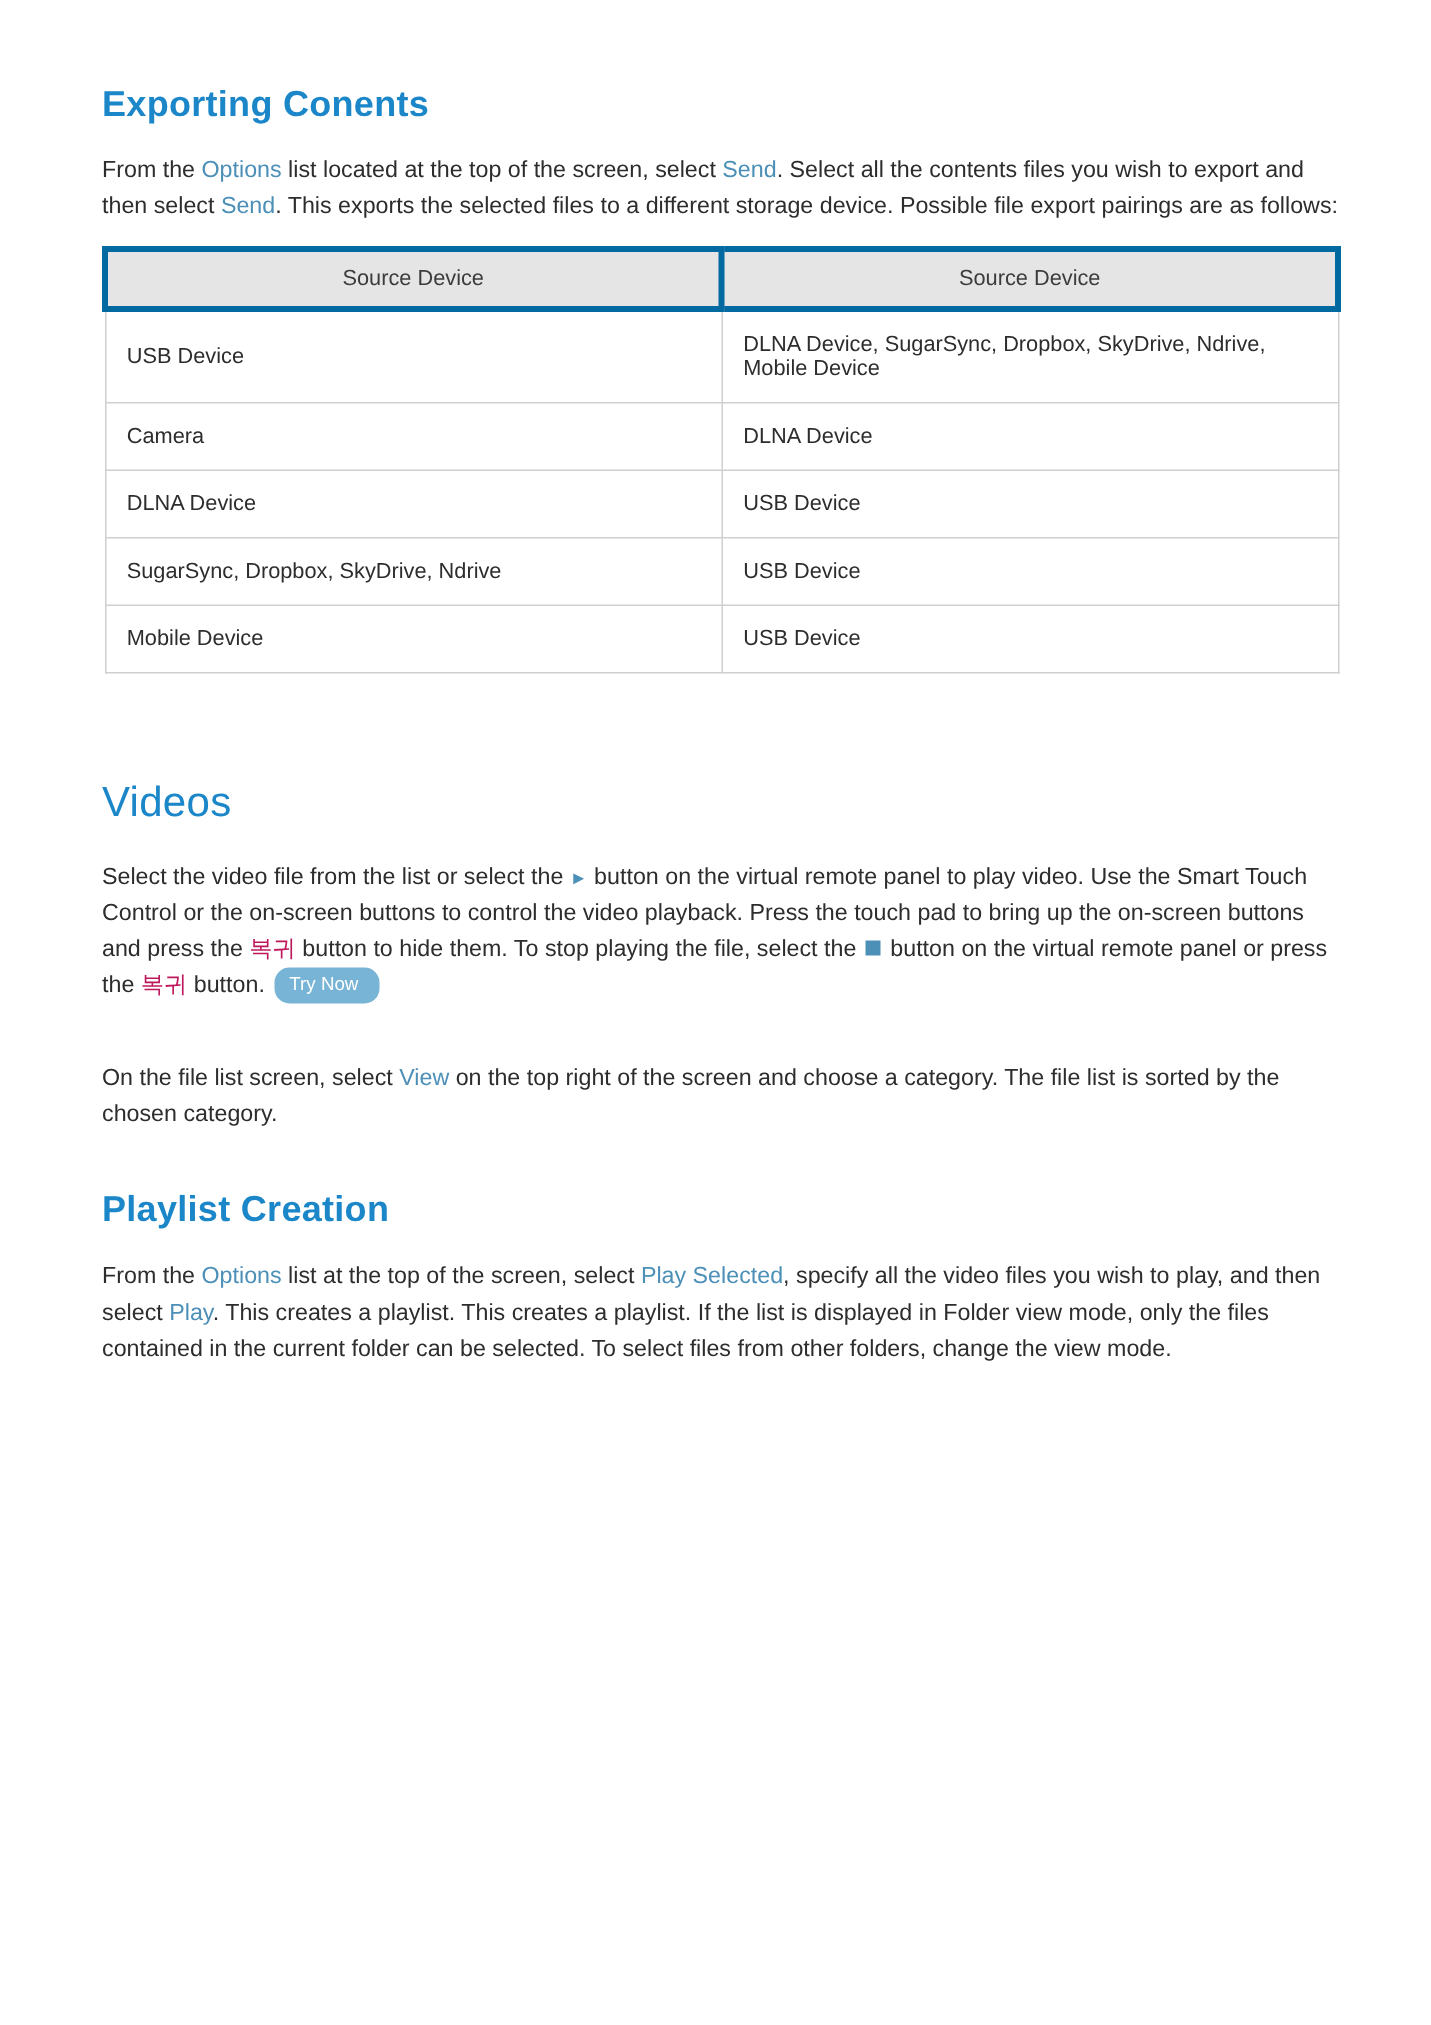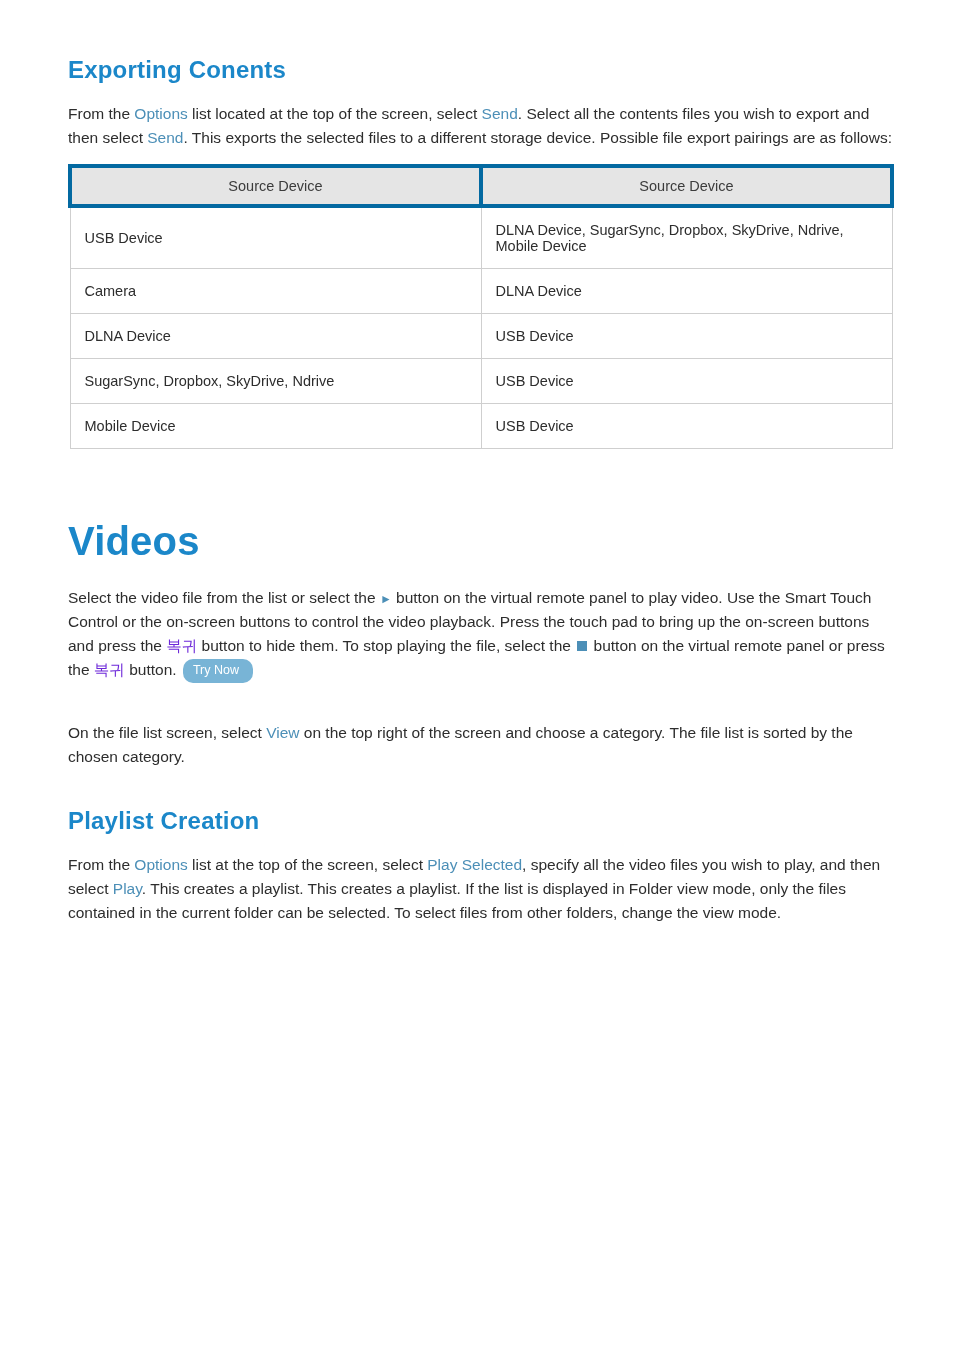--- a/index.html
+++ b/index.html
@@ -17,36 +17,36 @@
   }
   .h2 {
     color: #1b87c9;
     font-size: 24px;
     font-weight: 600;
     margin: 0 0 18px 0;
     letter-spacing: 0.2px;
   }
   .h1 {
     color: #1b87c9;
-    font-size: 40px;
-    font-weight: 700;
+    font-size: 28px;
+    font-weight: 400;
     margin: 70px 0 22px 0;
     letter-spacing: 0.2px;
   }
   .body-text {
     font-size: 15.5px;
     line-height: 1.55;
     color: #2d2d2d;
     margin: 0 0 12px 0;
   }
   .kw {
     color: #4c8fb7;
   }
   .kw-green {
-    color: #6d28d9;
+    color: #be185d;
   }
   .stop-icon {
     display: inline-block;
     width: 10px;
     height: 10px;
     background: #4c8fb7;
     vertical-align: baseline;
     margin: 0 2px;
   }
   .play-icon {

